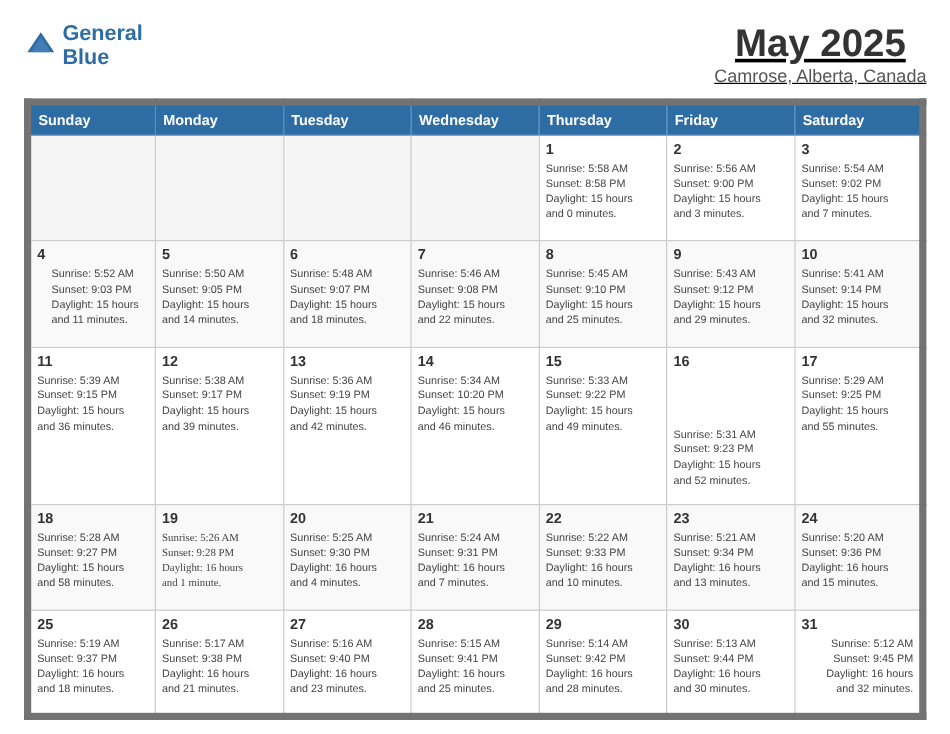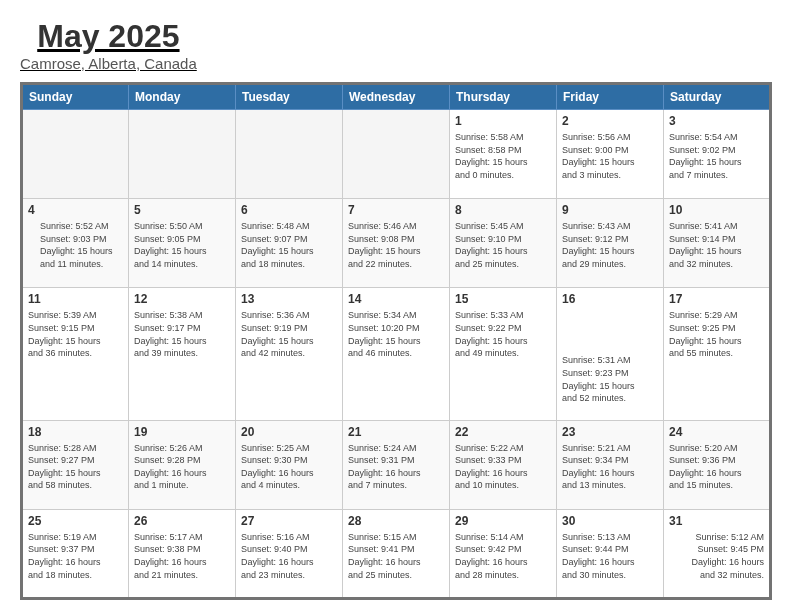--- a/index.html
+++ b/index.html
@@ -49,21 +49,21 @@
       font-size: 32px;
       font-weight: bold;
       color: #333;
     }
     .subtitle {
       font-size: 15px;
       color: #555;
     }
     .calendar {
       flex: 1;
-      border: 3px solid #737373;
+      border: 6px solid #737373;
       border-collapse: collapse;
       width: 100%;
       table-layout: fixed;
     }
     .calendar th {
       background: #2e6da4;
       color: #fff;
       font-size: 12px;
       font-weight: bold;
       padding: 5px 6px;
@@ -96,20 +96,30 @@
       font-size: 9px;
       color: #444;
       line-height: 1.4;
     }
   </style>
 </head>
 <body>
 
 <div class="page">
   <div class="header">
+    <div class="logo">
+      <svg class="logo-icon" viewBox="0 0 40 40">
+        <polygon points="20,4 36,28 4,28" fill="#2e6da4"></polygon>
+        <polygon points="20,10 32,28 8,28" fill="#5a8ec4" opacity="0.5"></polygon>
+      </svg>
+      <div class="logo-text">
+        <div><span>General</span></div>
+        <div style="color:#2e6da4">Blue</div>
+      </div>
+    </div>
     <div class="title-block">
       <div class="main-title">May 2025</div>
       <div class="subtitle">Camrose, Alberta, Canada</div>
     </div>
   </div>
 
   <table class="calendar">
     <thead>
       <tr id="header-row">
           <th>Sunday</th>
@@ -254,21 +264,21 @@
         <tr>
           <td>
             <span class="day-num">18</span>
             <div class="day-info" style="white-space: pre-line;">Sunrise: 5:28 AM
 Sunset: 9:27 PM
 Daylight: 15 hours
 and 58 minutes.</div>
           </td>
           <td>
             <span class="day-num">19</span>
-            <div class="day-info" style="white-space: pre-line;">Sunrise: 5:26 AM
+            <div class="day-info" style="white-space: pre-line; font-family: Liberation Serif, serif;">Sunrise: 5:26 AM
 Sunset: 9:28 PM
 Daylight: 16 hours
 and 1 minute.</div>
           </td>
           <td>
             <span class="day-num">20</span>
             <div class="day-info" style="white-space: pre-line;">Sunrise: 5:25 AM
 Sunset: 9:30 PM
 Daylight: 16 hours
 and 4 minutes.</div>

